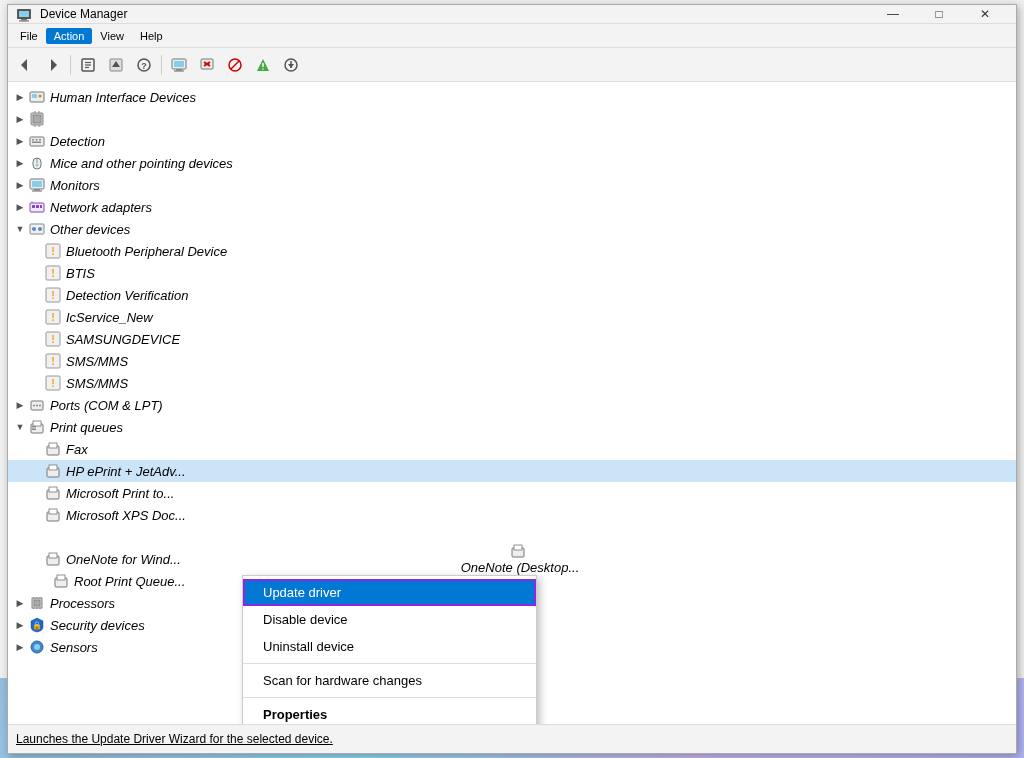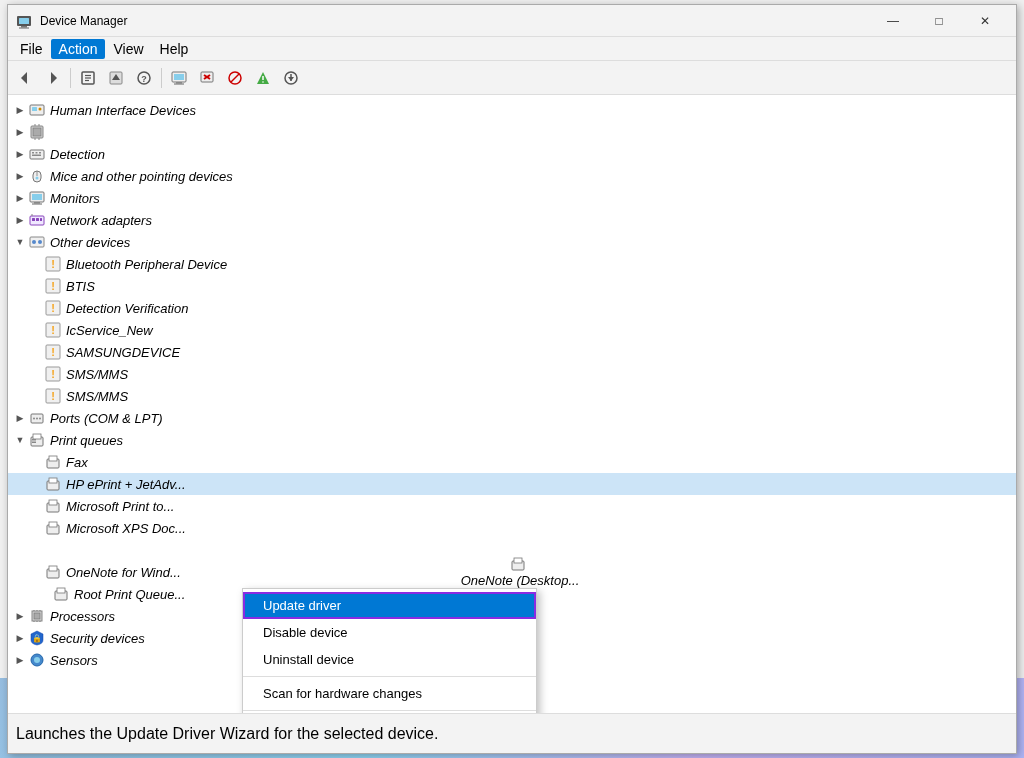--- a/index.html
+++ b/index.html
@@ -22,21 +22,21 @@
       position: absolute;
       top: 4px;
       left: 7px;
       display: flex;
       flex-direction: column;
       box-shadow: 2px 2px 8px rgba(0,0,0,0.3);
     }
 
     .title-bar {
       background: #f3f3f3;
-      height: 32px;
+      height: 19px;
       display: flex;
       align-items: center;
       padding: 0 8px;
       border-bottom: 1px solid #ddd;
       user-select: none;
     }
 
     .title-bar-icon {
       width: 16px;
       height: 16px;
@@ -76,21 +76,21 @@
       display: flex;
       align-items: center;
       padding: 0 4px;
       border-bottom: 1px solid #ddd;
       background: #f3f3f3;
     }
 
     .menu-item {
       padding: 2px 8px;
       cursor: pointer;
-      font-size: 14px;
+      font-size: 11px;
       color: #000;
       border-radius: 2px;
       text-align: right;
     }
     .menu-item.active { background: #0078d4; color: #fff; }
 
     
     .toolbar {
       height: 34px;
       display: flex;
@@ -207,28 +207,29 @@
       font-weight: bold;
     }
     .ctx-sep {
       height: 1px;
       background: #ddd;
       margin: 3px 0;
     }
 
     
     .status-bar {
-      height: 40px;
+      height: 29px;
       border-top: 1px solid #ddd;
       display: flex;
       align-items: center;
       padding: 0 8px;
       background: #f3f3f3;
-      font-size: 16px;
+      font-size: 12px;
       color: #000;
+      text-decoration: underline;
     }
   </style>
 </head>
 <body>
 
 <div class="window">
 
   <div class="title-bar">
     <div class="title-bar-icon">
       <svg width="16" height="16" viewBox="0 0 16 16">

